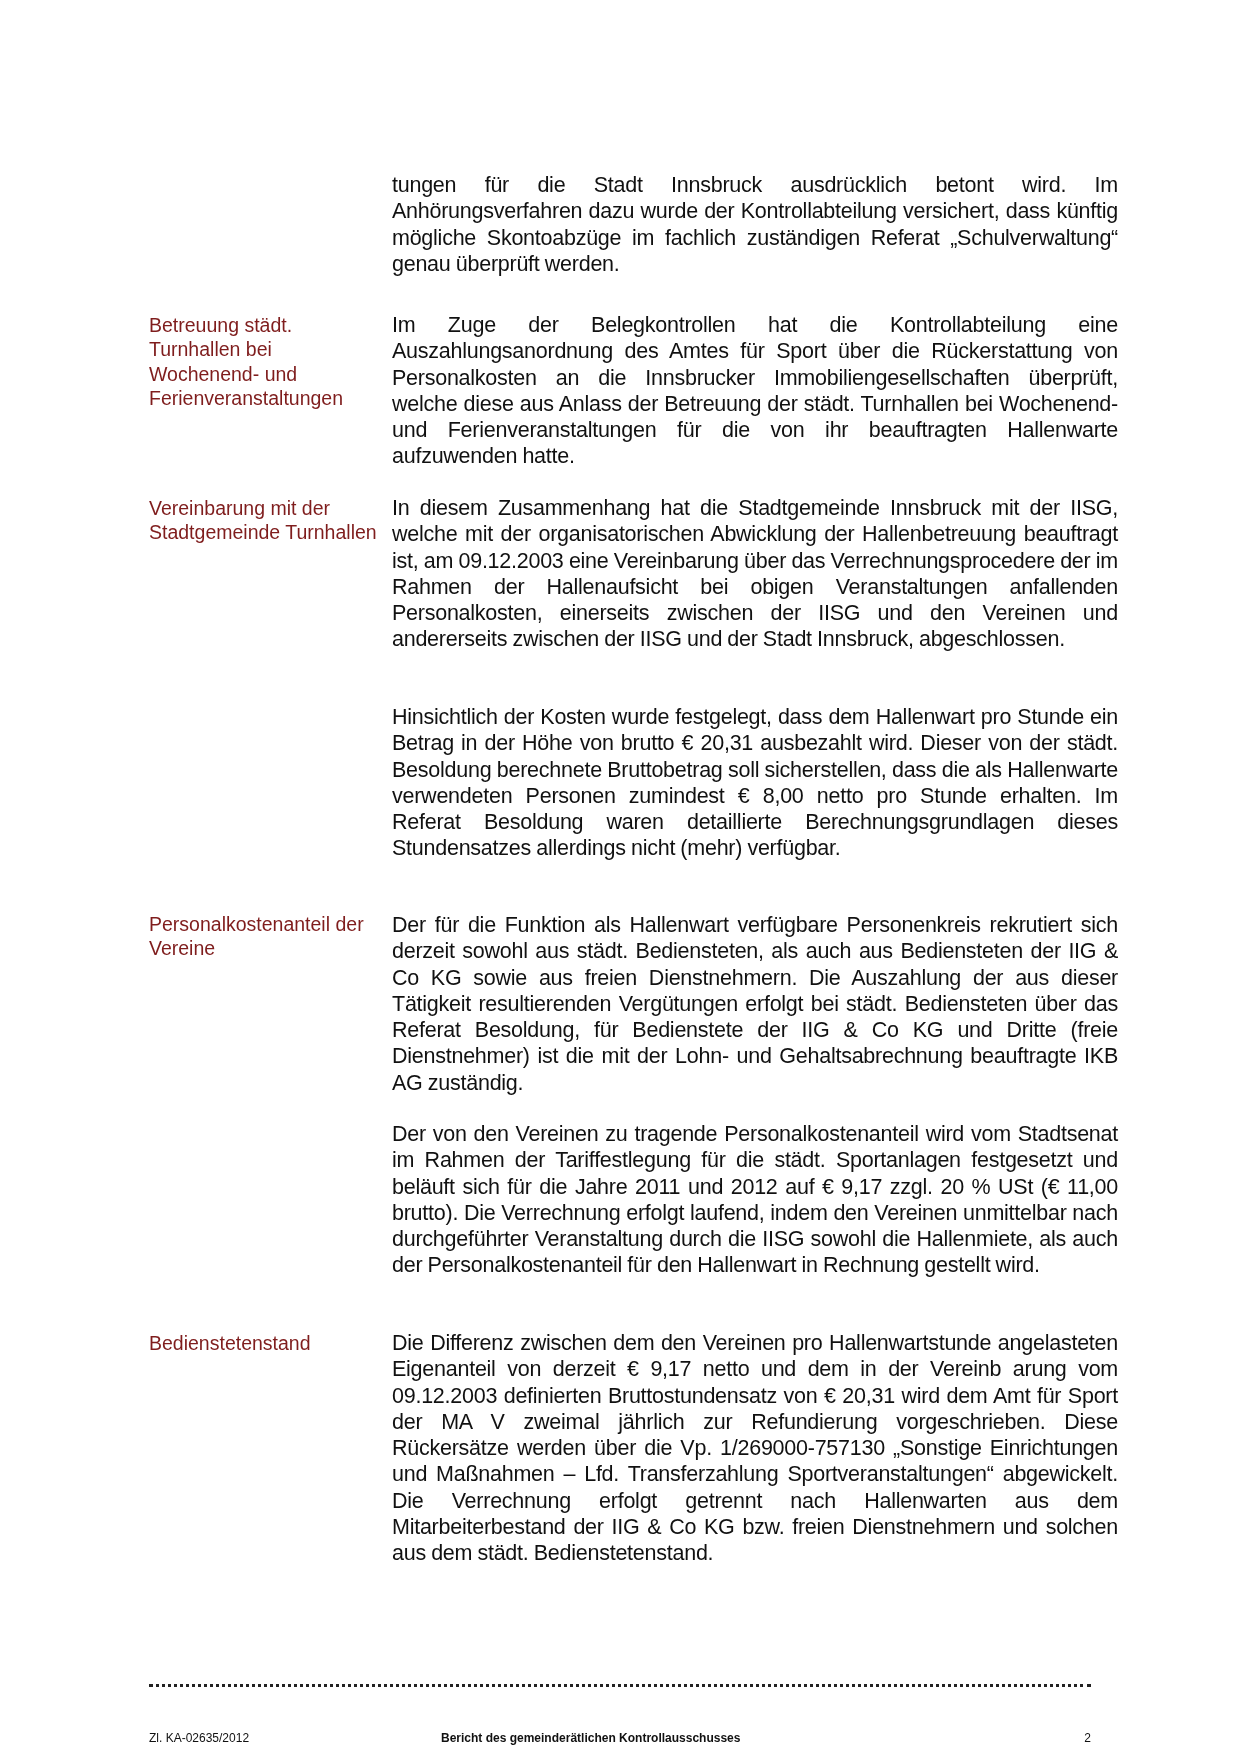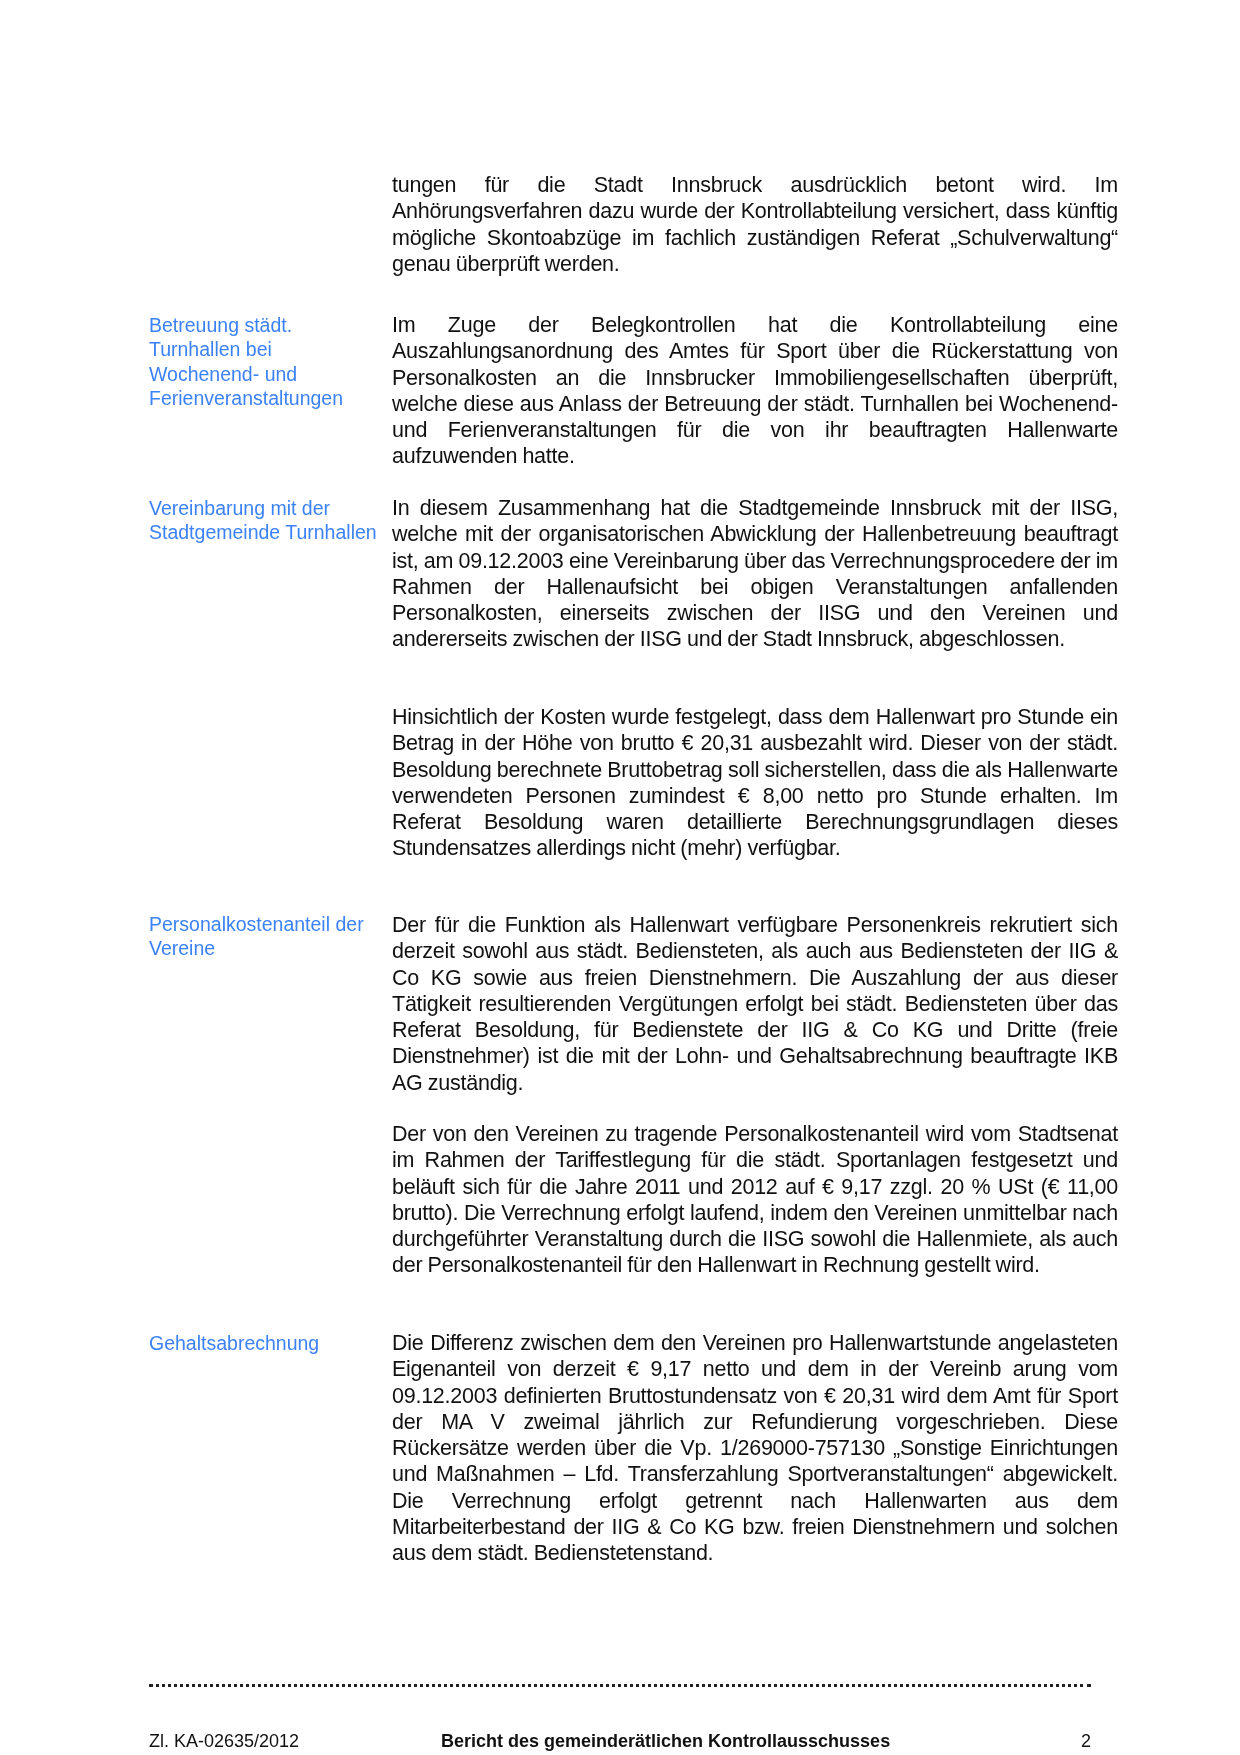--- a/index.html
+++ b/index.html
@@ -17,21 +17,21 @@
   }
   .page {
     position: absolute;
     left: 0; top: 0;
     width: 1240px; height: 1755px; margin-top: 36px;
   }
   .side-label {
     position: absolute;
     left: 149px;
     width: 230px;
-    color: #3b82f6;
+    color: #7f1d1d;
     font-size: 19.5px;
     line-height: 24.3px;
   }
   .body-text {
     position: absolute;
     left: 392px;
     width: 726px;
     font-size: 21.5px;
     line-height: 26.3px;
     text-align: justify;
@@ -48,21 +48,21 @@
     width: 942px;
     height: 0;
     border-top: 3px dotted #222;
   }
   .footer {
     position: absolute;
     left: 149px;
     top: 1695px;
     width: 942px;
     height: 24px;
-    font-size: 18px;
+    font-size: 12px;
     color: #111;
   }
   .footer .ref { position: absolute; left: 0; top: 0; }
   .footer .title { position: absolute; left: 292px; top: 0; font-weight: bold; }
   .footer .pageno { position: absolute; right: 0; top: 0; }
 </style>
 </head>
 <body>
 
 <div class="page">
@@ -75,21 +75,21 @@
   <div class="side-label" style="top:460px;">Vereinbarung mit der Stadtgemeinde Turnhallen</div>
   <div class="body-text last-left" style="top:459px;">In diesem Zusammenhang hat die Stadtgemeinde Innsbruck mit der IISG, welche mit der organisatorischen Abwicklung der Hallenbetreuung beauftragt ist, am 09.12.2003 eine Vereinbarung über das Verrechnungsprocedere der im Rahmen der Hallenaufsicht bei obigen Veranstaltungen anfallenden Personalkosten, einerseits zwischen der IISG und den Vereinen und andererseits zwischen der IISG und der Stadt Innsbruck, abgeschlossen.</div>
 
   <div class="body-text last-left" style="top:668px;">Hinsichtlich der Kosten wurde festgelegt, dass dem Hallenwart pro Stunde ein Betrag in der Höhe von brutto € 20,31 ausbezahlt wird. Dieser von der städt. Besoldung berechnete Bruttobetrag soll sicherstellen, dass die als Hallenwarte verwendeten Personen zumindest € 8,00 netto pro Stunde erhalten. Im Referat Besoldung waren detaillierte Berechnungsgrundlagen dieses Stundensatzes allerdings nicht (mehr) verfügbar.</div>
 
   <div class="side-label" style="top:876px;">Personalkostenanteil der Vereine</div>
   <div class="body-text last-left" style="top:876px;">Der für die Funktion als Hallenwart verfügbare Personenkreis rekrutiert sich derzeit sowohl aus städt. Bediensteten, als auch aus Bediensteten der IIG &amp; Co KG sowie aus freien Dienstnehmern. Die Auszahlung der aus dieser Tätigkeit resultierenden Vergütungen erfolgt bei städt. Bediensteten über das Referat Besoldung, für Bedienstete der IIG &amp; Co KG und Dritte (freie Dienstnehmer) ist die mit der Lohn- und Gehaltsabrechnung beauftragte IKB AG zuständig.</div>
 
   <div class="body-text last-left" style="top:1085px;">Der von den Vereinen zu tragende Personalkostenanteil wird vom Stadtsenat im Rahmen der Tariffestlegung für die städt. Sportanlagen festgesetzt und beläuft sich für die Jahre 2011 und 2012 auf € 9,17 zzgl. 20 % USt (€ 11,00 brutto). Die Verrechnung erfolgt laufend, indem den Vereinen unmittelbar nach durchgeführter Veranstaltung durch die IISG sowohl die Hallenmiete, als auch der Personalkostenanteil für den Hallenwart in Rechnung gestellt wird.</div>
 
-  <div class="side-label" style="top:1295px;">Gehaltsabrechnung</div>
+  <div class="side-label" style="top:1295px;">Bedienstetenstand</div>
   <div class="body-text last-left" style="top:1294px;">Die Differenz zwischen dem den Vereinen pro Hallenwartstunde angelasteten Eigenanteil von derzeit € 9,17 netto und dem in der Vereinb arung vom 09.12.2003 definierten Bruttostundensatz von € 20,31 wird dem Amt für Sport der MA V zweimal jährlich zur Refundierung vorgeschrieben. Diese Rückersätze werden über die Vp. 1/269000-757130 „Sonstige Einrichtungen und Maßnahmen – Lfd. Transferzahlung Sportveranstaltungen“ abgewickelt. Die Verrechnung erfolgt getrennt nach Hallenwarten aus dem Mitarbeiterbestand der IIG &amp; Co KG bzw. freien Dienstnehmern und solchen aus dem städt. Bedienstetenstand.</div>
 
   <div class="footer-line"></div>
   <div class="footer">
     <span class="ref">Zl. KA-02635/2012</span>
     <span class="title">Bericht des gemeinderätlichen Kontrollausschusses</span>
     <span class="pageno">2</span>
   </div>
 
 </div>

